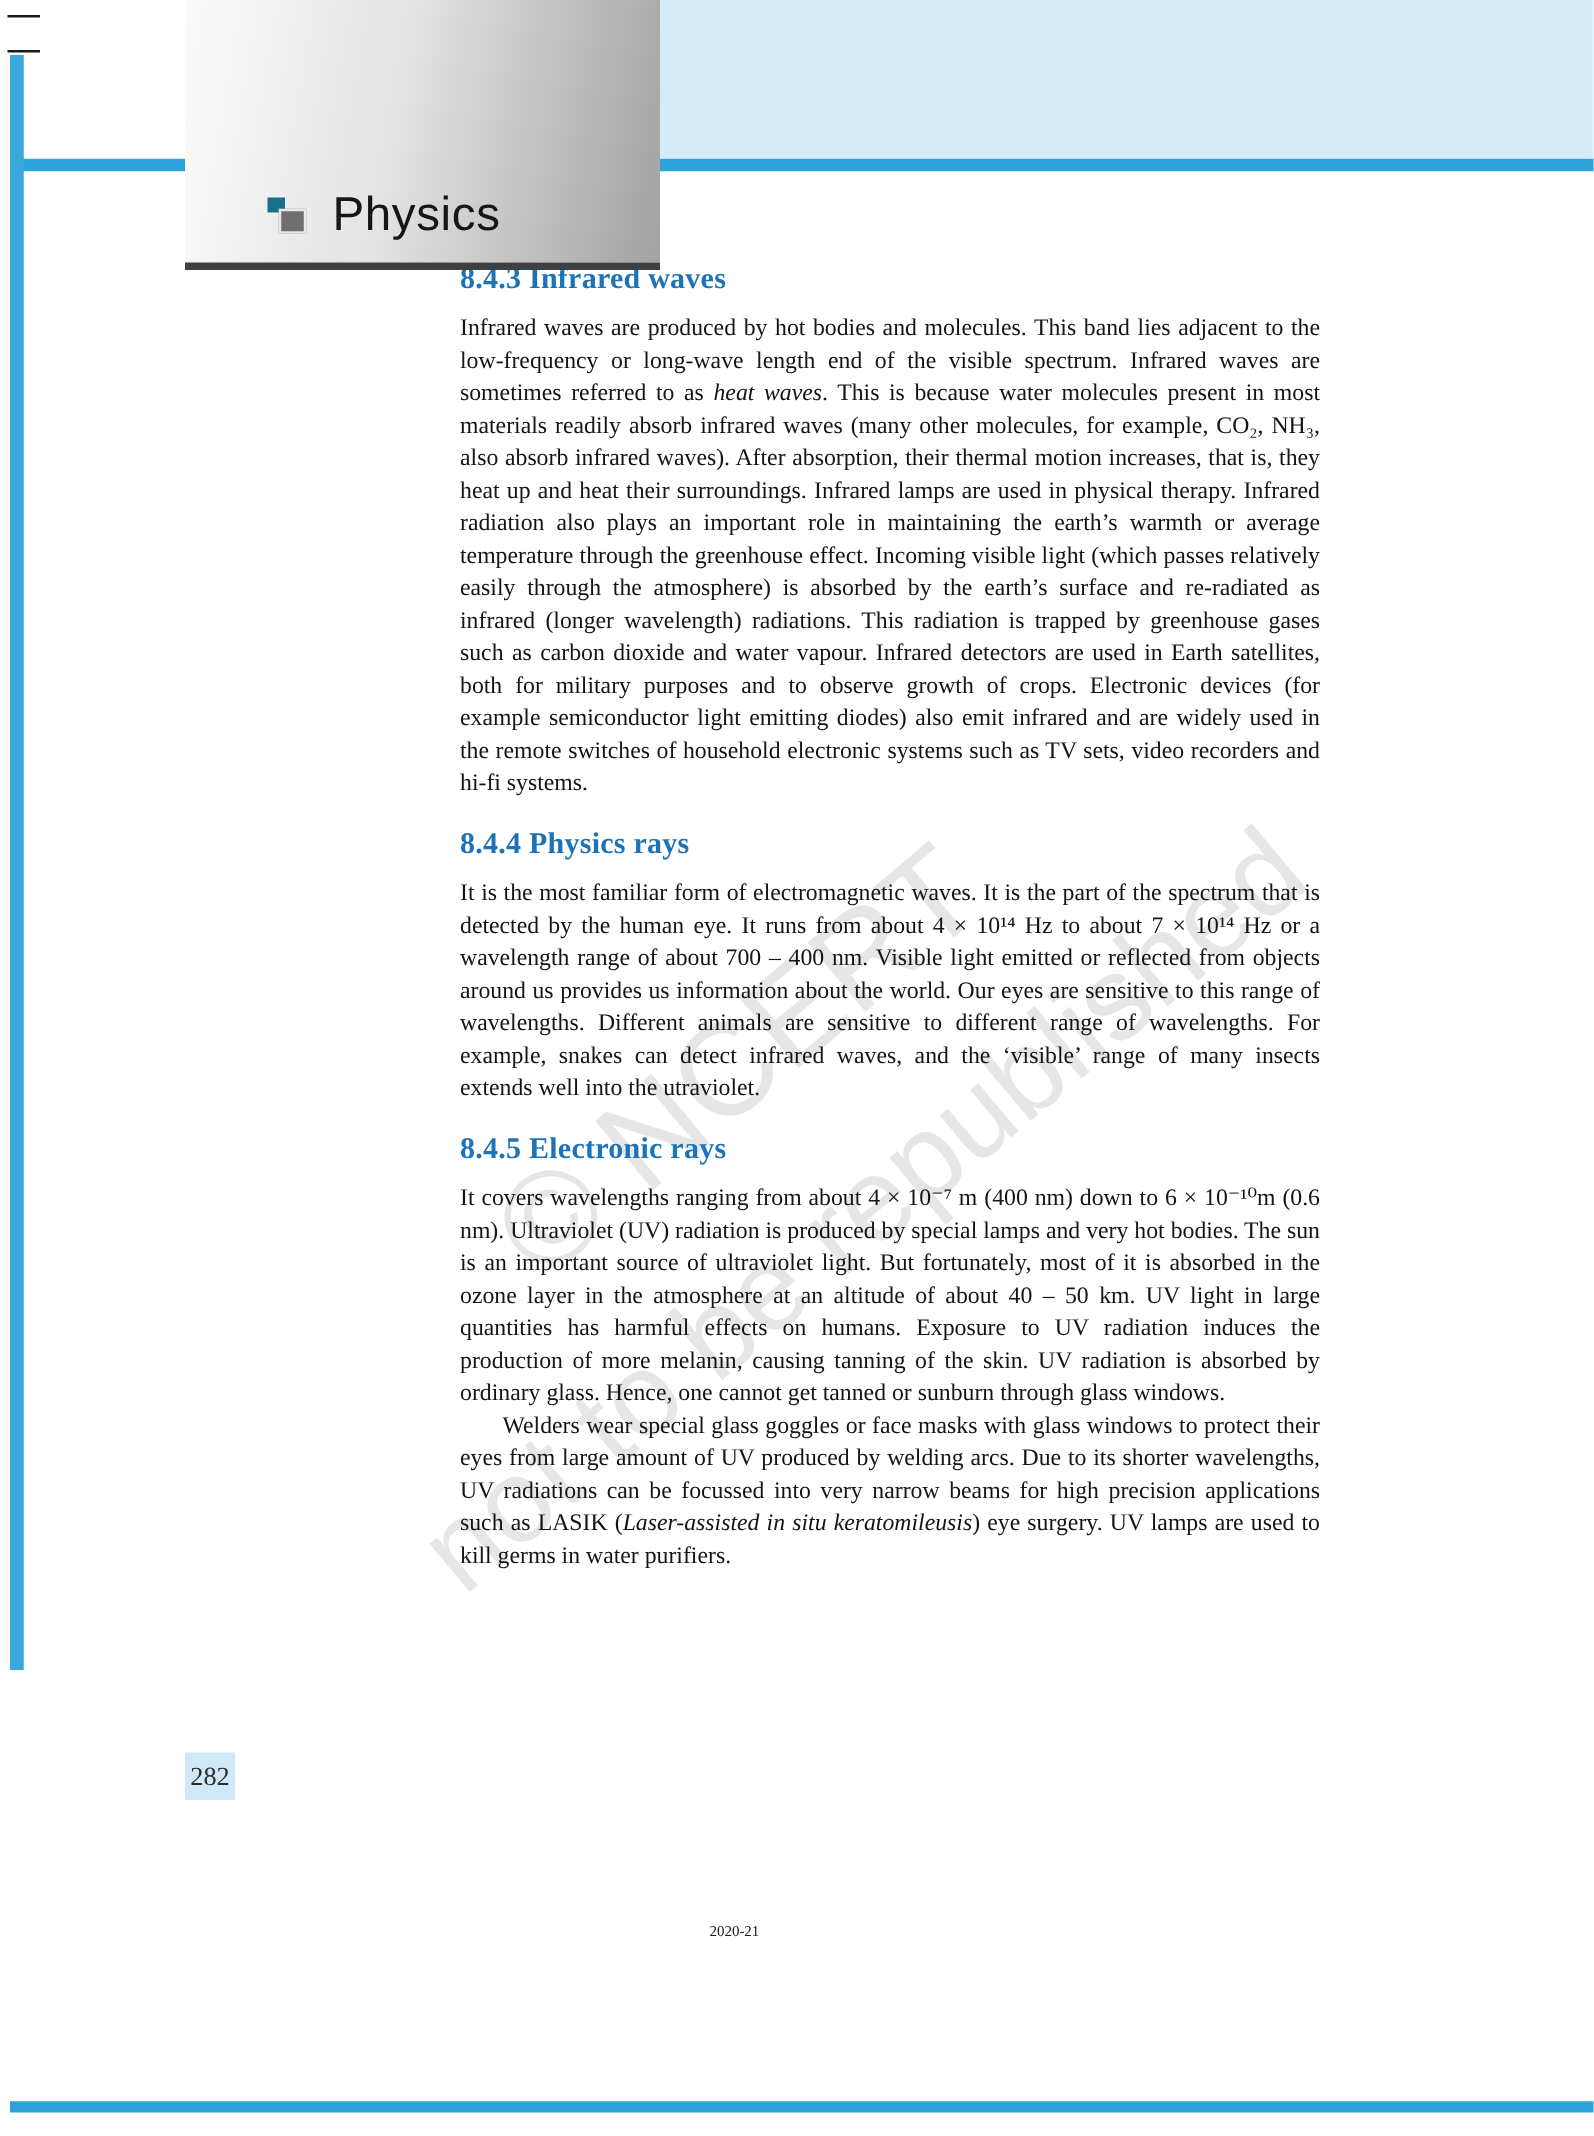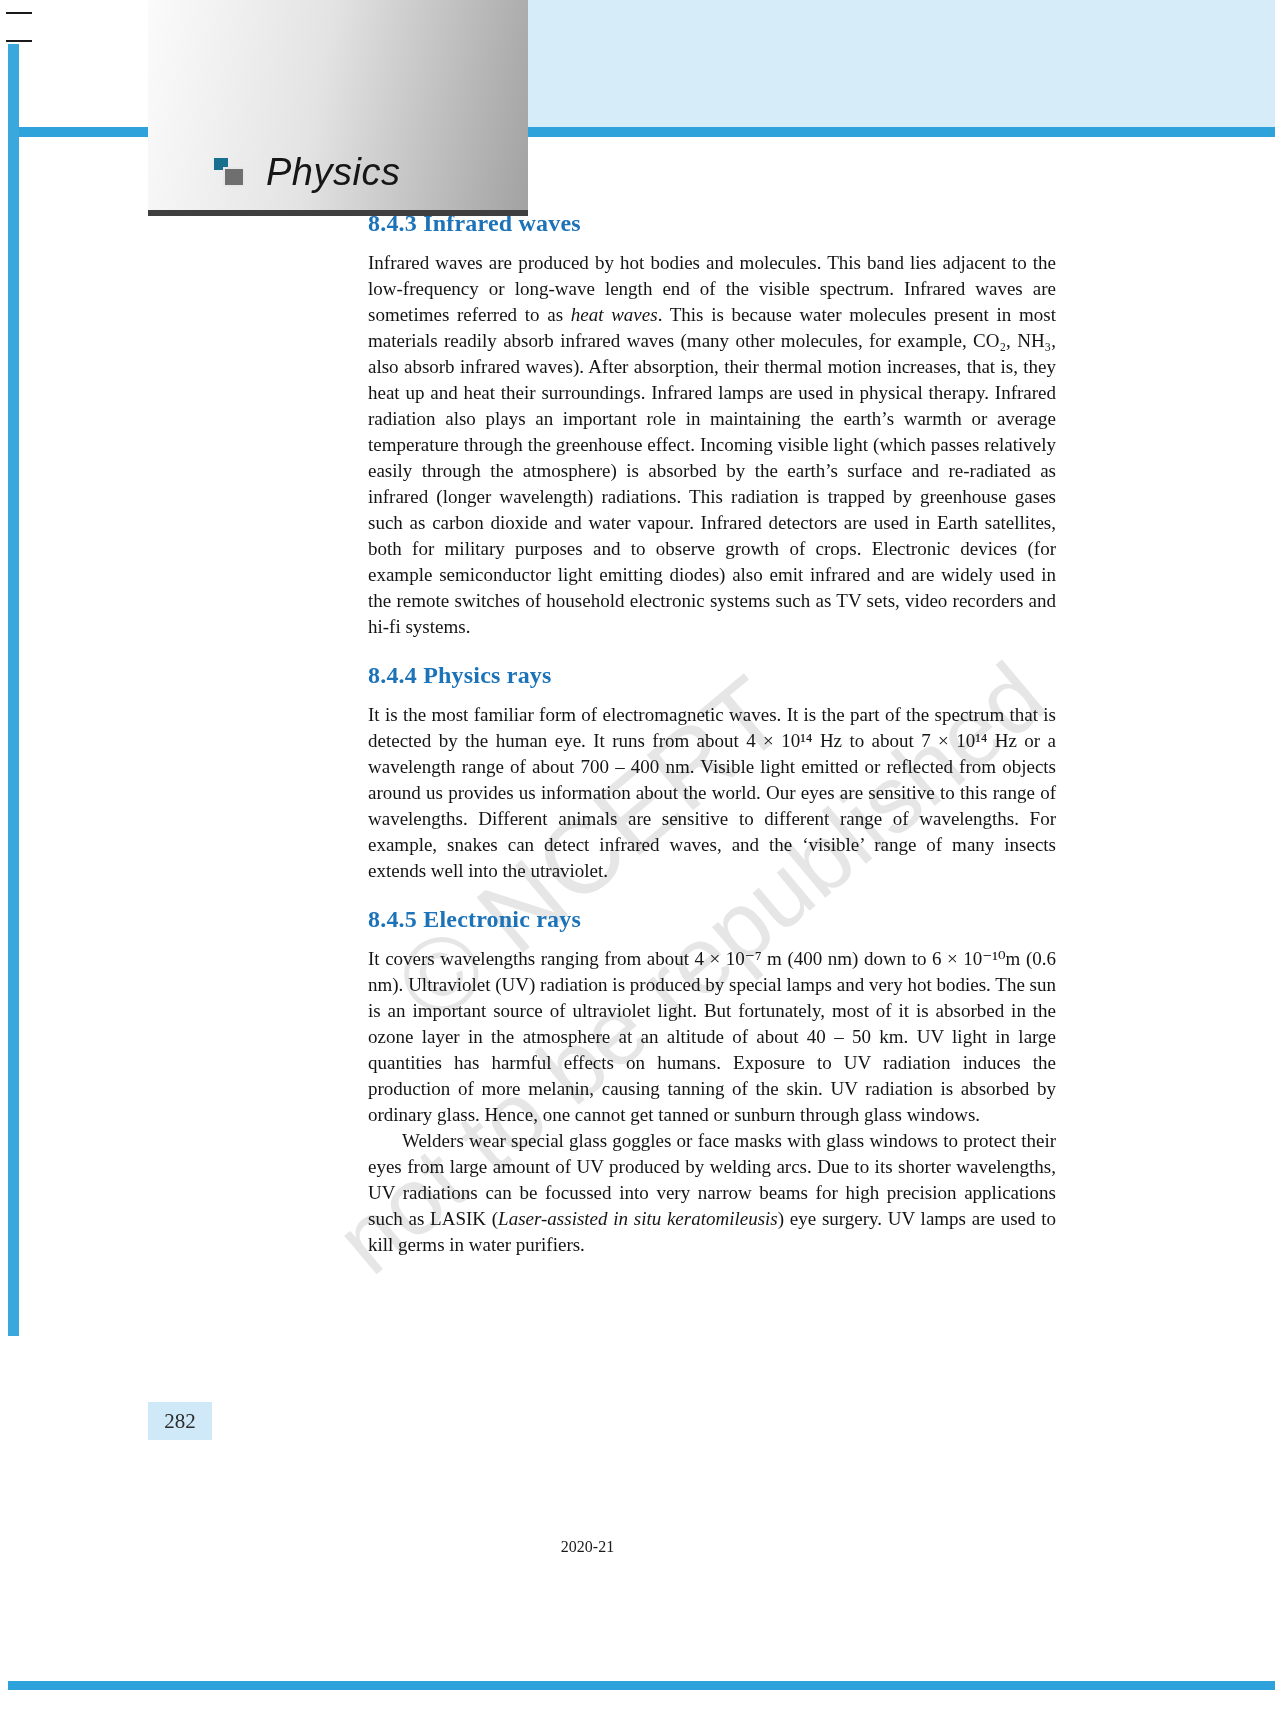--- a/index.html
+++ b/index.html
@@ -13,21 +13,21 @@
   .crop-mark.m2{top:40px;}
   .left-bar{position:absolute;left:8px;top:44px;width:11px;height:1292px;background:#3aa8dc;}
   .top-band{position:absolute;left:148px;top:0;width:1127px;height:127px;background:#d6ecf9;}
   .top-stripe{position:absolute;left:8px;top:127px;width:1267px;height:10px;background:#2ea3db;}
   .bottom-bar{position:absolute;left:8px;top:1681px;width:1267px;height:9px;background:#2ea3db;}
 
   
   .header-box{position:absolute;left:148px;top:0;width:380px;height:210px;
       background:linear-gradient(100deg,#fbfbfb 0%,#e3e3e3 45%,#a2a2a2 100%);
       border-bottom:6px solid #3f3f3f;z-index:3;}
-  .header-row{position:absolute;left:66px;bottom:16px;display:flex;align-items:center;gap:18px;font-style:italic;}
+  .header-row{position:absolute;left:66px;bottom:16px;display:flex;align-items:center;gap:18px;}
   .marker-icon{position:relative;width:34px;height:30px;flex:0 0 auto;}
   .marker-icon .sq-teal{position:absolute;left:0;top:0;width:14px;height:12px;background:#19708e;}
   .marker-icon .sq-gray{position:absolute;left:9px;top:9px;width:18px;height:16px;background:#6f6f6f;border:2px solid #e8e8e8;}
   .book-title{font-family:"Liberation Sans",sans-serif;font-size:38px;color:#161616;letter-spacing:.5px;}
 
   
   .watermark{position:absolute;left:50%;top:53%;transform:translate(-50%,-50%) rotate(-40deg);
       z-index:1;text-align:center;font-family:"Liberation Sans",sans-serif;
       color:#c9c9c9;opacity:.45;white-space:nowrap;line-height:1.55;pointer-events:none;}
   .watermark .wm1{font-size:105px;}
@@ -36,25 +36,25 @@
   
   .content{position:absolute;left:368px;top:210px;width:688px;z-index:2;}
   .section-heading{font-family:"Liberation Serif","DejaVu Serif",serif;
       color:#1d73b8;font-size:24px;font-weight:bold;margin:0 0 13px 0;letter-spacing:.2px;}
   .section-heading.spaced{margin-top:22px;}
   .content p{font-size:19px;line-height:26px;text-align:justify;margin:0;color:#141414;}
   .content p.indent{text-indent:34px;}
   .content em{font-style:italic;}
 
   
-  .page-number-badge{position:absolute;left:148px;top:1402px;width:64px;height:38px;
+  .page-number-badge{position:absolute;left:148px;top:1402px;width:40px;height:38px;
       background:#cfe9f8;display:flex;align-items:center;justify-content:center;
       font-size:21px;color:#2b2b2b;z-index:2;}
   .footer-date{position:absolute;left:0;top:1538px;width:1175px;text-align:center;
-      font-size:16px;color:#1a1a1a;z-index:2;}
+      font-size:12px;color:#1a1a1a;z-index:2;}
 </style>
 </head>
 <body>
 
 <div class="page">
 
   <div class="crop-mark m1"></div>
   <div class="crop-mark m2"></div>
   <div class="top-band"></div>
   <div class="top-stripe"></div>

